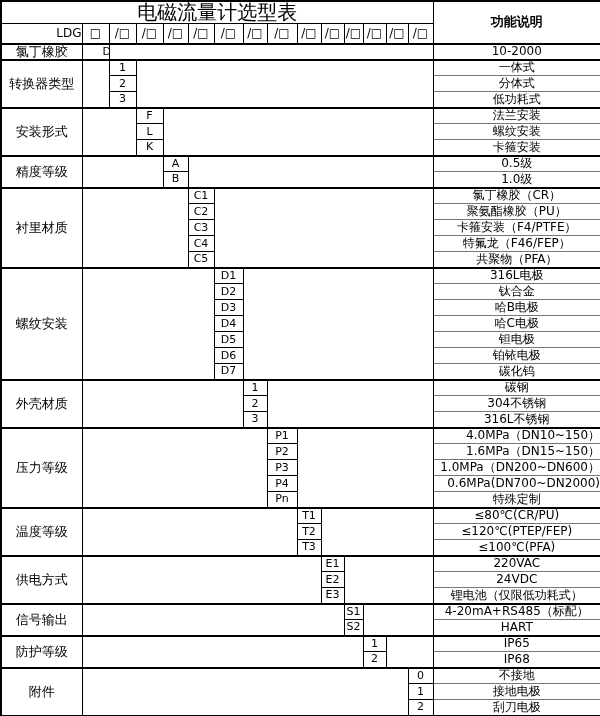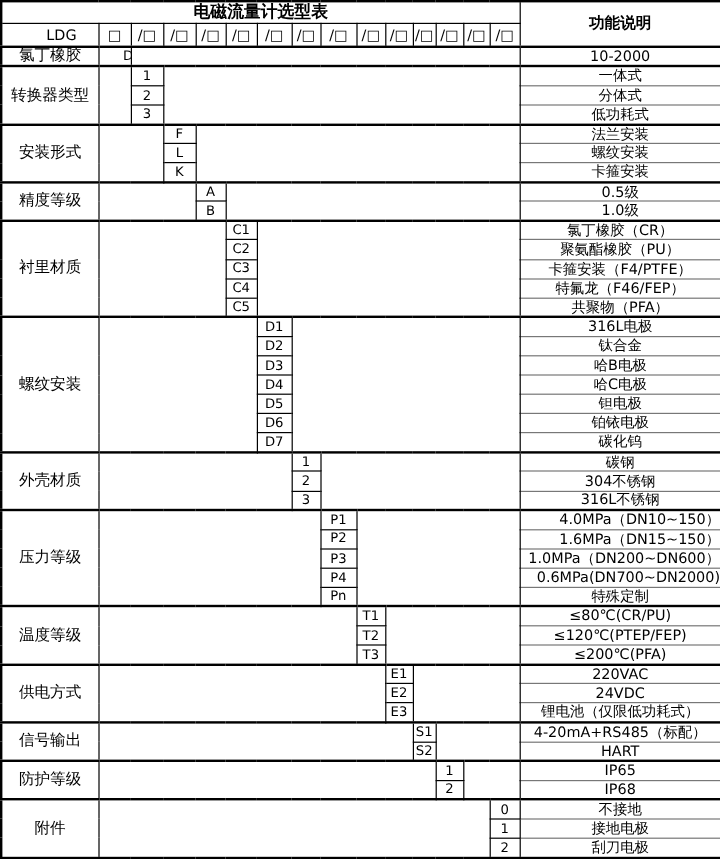--- a/index.html
+++ b/index.html
@@ -17,23 +17,23 @@
     font-size:12px;
     text-align:center;
     vertical-align:middle;
     line-height:1.05;
     overflow:hidden;
     white-space:nowrap;
   }
   tr{height:16px;}
   tr.title-row{height:18px;}
   tr.model-row{height:20px;}
-  .title{font-weight:bold;font-size:14px;}
+  .title{font-weight:normal;font-size:20px;}
   .fn{font-weight:bold;font-size:13px;}
-  .ldg{text-align:center;padding-left:19px;}
+  .ldg{text-align:right;padding-left:19px;}
   .box{font-size:12px;padding:0;}
   .lbl{font-size:13px;}
   .code{font-size:11px;}
   .dn-code{text-align:left;padding-left:20px;}
   .desc{border-top-color:#777;border-bottom-color:#777;text-align:center;}
   .desc.left{text-align:right;padding-left:2px;}
   .gs{border-top:2px solid #000;}
 </style>
 </head>
 <body>
@@ -224,21 +224,21 @@
         <td class="code gs">T1</td>
         <td class="gs" colspan="5" rowspan="3"></td>
         <td class="desc gs">≤80℃(CR/PU)</td>
       </tr>
       <tr>
         <td class="code">T2</td>
         <td class="desc">≤120℃(PTEP/FEP)</td>
       </tr>
       <tr>
         <td class="code">T3</td>
-        <td class="desc">≤200℃(PFA)</td>
+        <td class="desc">≤100℃(PFA)</td>
       </tr>
       <tr>
         <td class="lbl gs" rowspan="3">供电方式</td>
         <td class="gs" colspan="9" rowspan="3"></td>
         <td class="code gs">E1</td>
         <td class="gs" colspan="4" rowspan="3"></td>
         <td class="desc gs">220VAC</td>
       </tr>
       <tr>
         <td class="code">E2</td>

